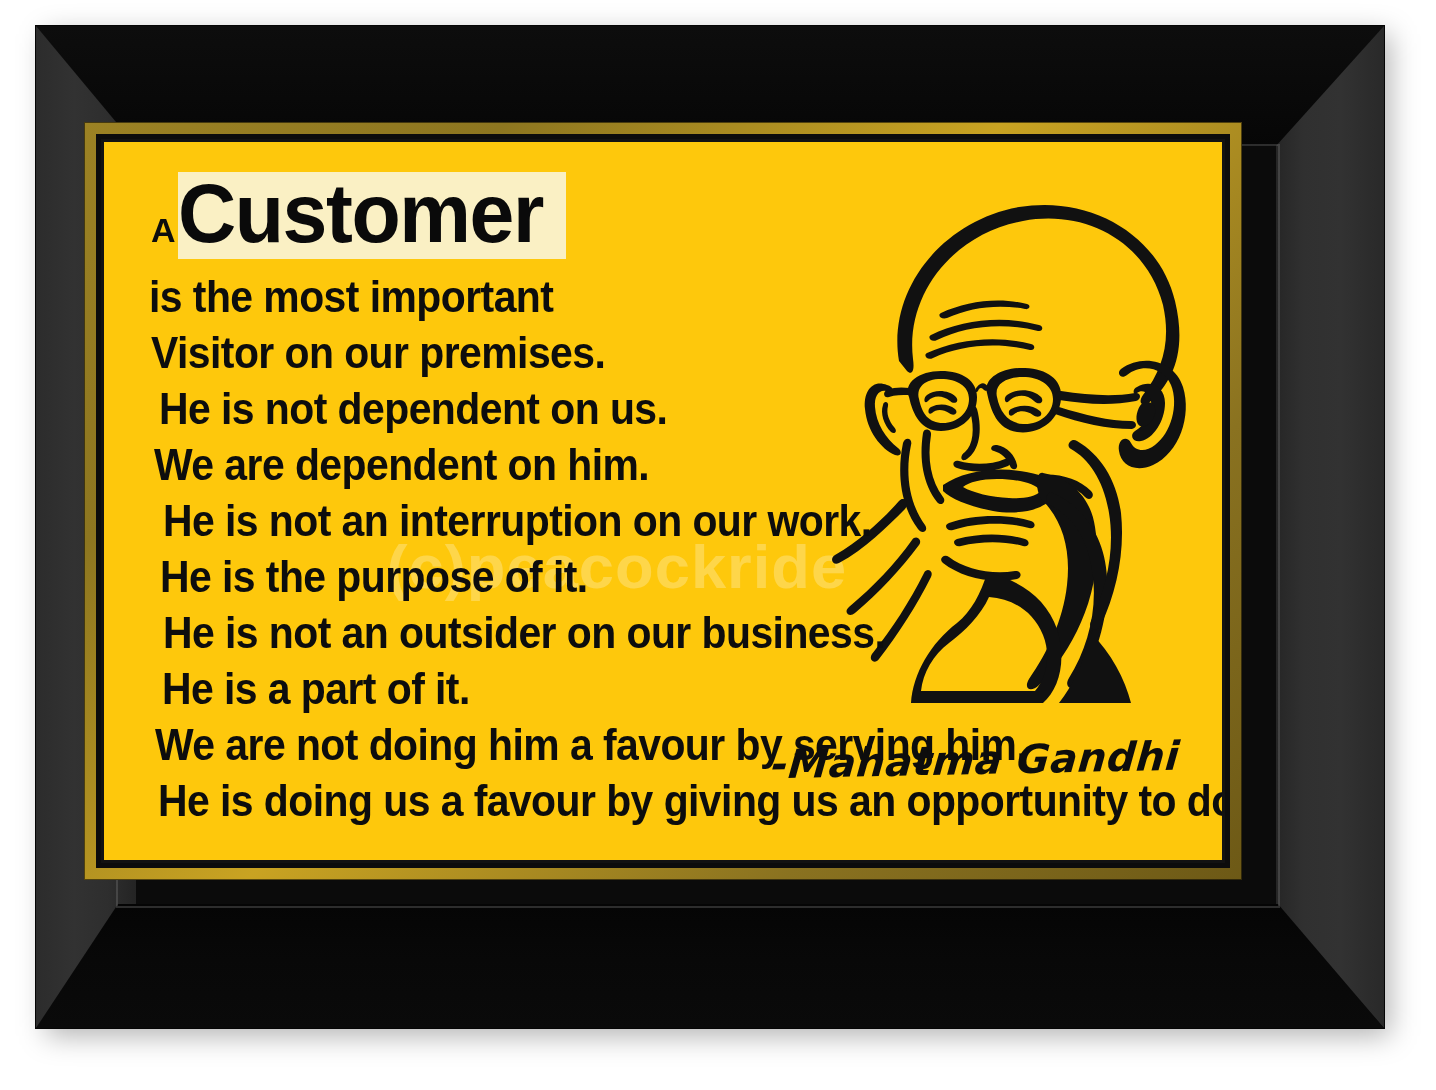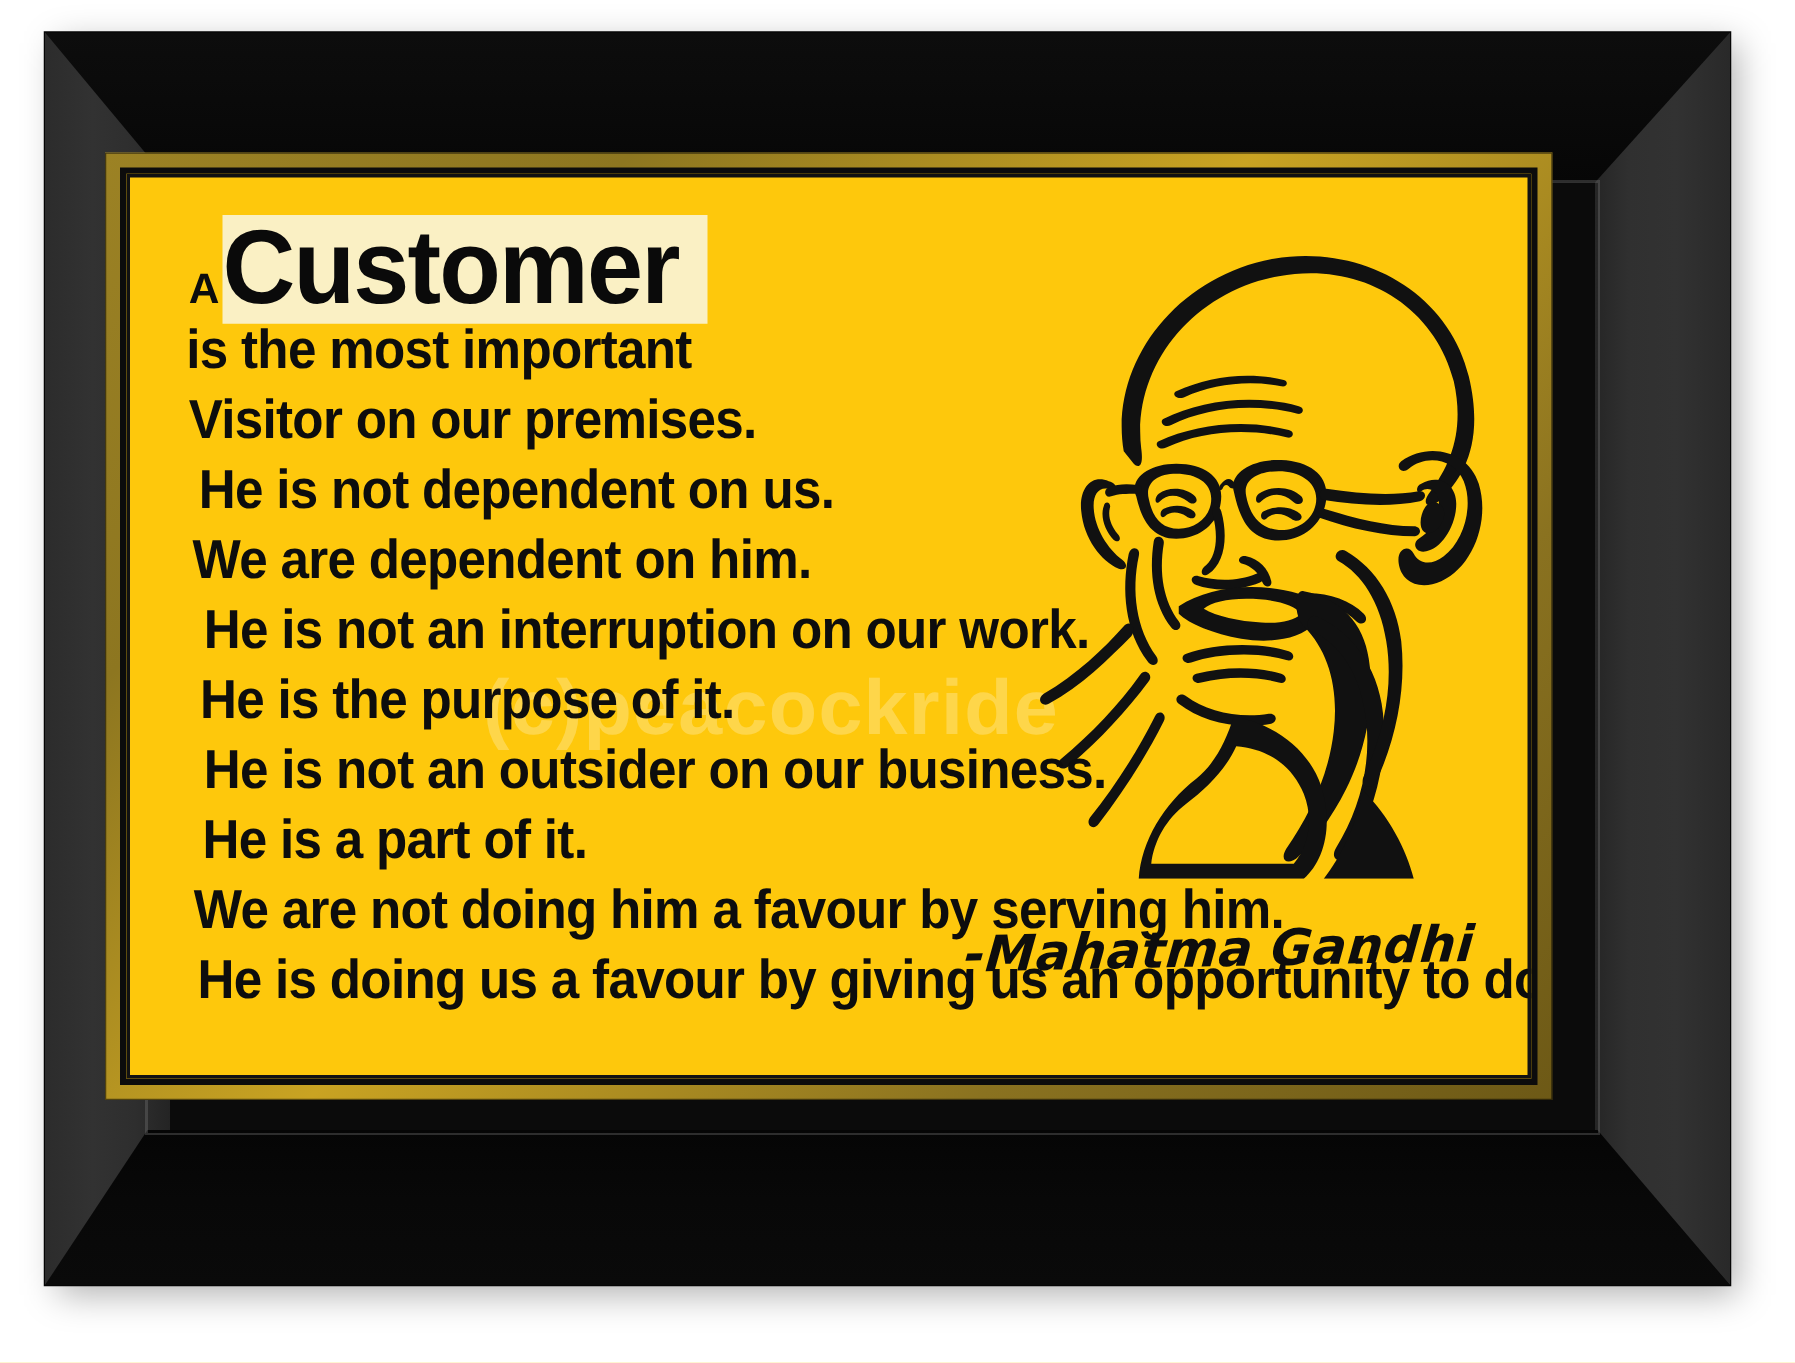--- a/index.html
+++ b/index.html
@@ -187,21 +187,21 @@
     color: #0a0a0a;
     letter-spacing: -1.5px;
     transform: scaleX(0.96);
     transform-origin: left center;
     display: inline-block;
   }
 
   .quote-lines {
     position: absolute;
     left: 0;
-    top: 113px;
+    top: 130px;
     width: 1124px;
   }
   .q-line {
     font-family: "Liberation Sans Narrow", "Liberation Sans", sans-serif;
     font-weight: 700;
     font-size: 44px;
     line-height: 56px;
     color: #0d0d0d;
     letter-spacing: -0.6px;
     transform: scaleX(0.93);

